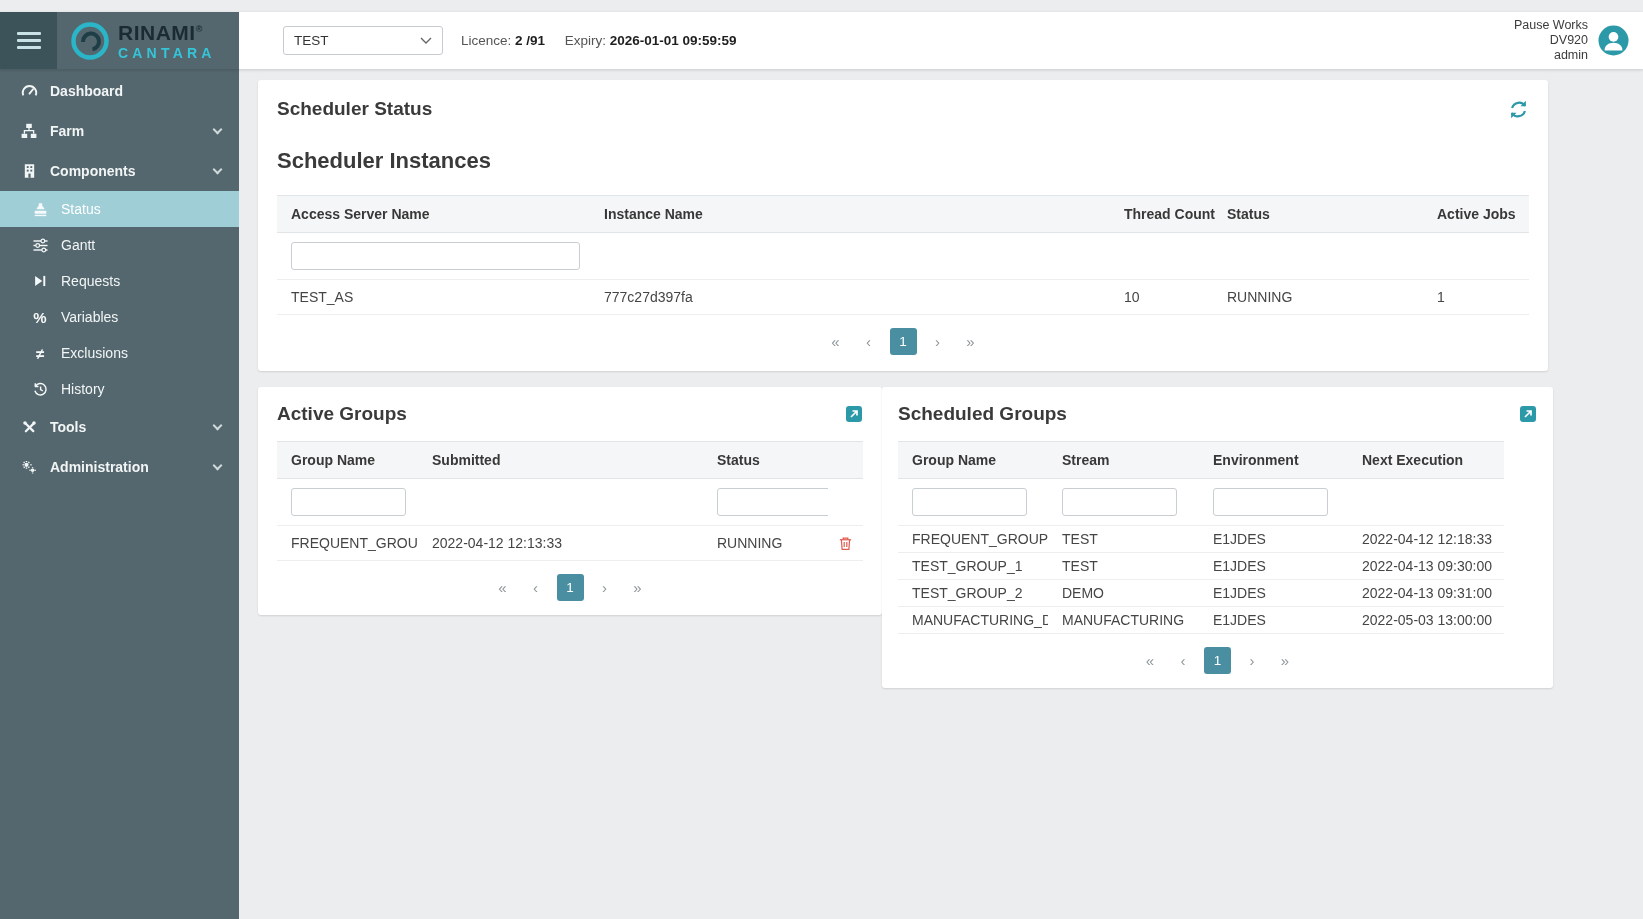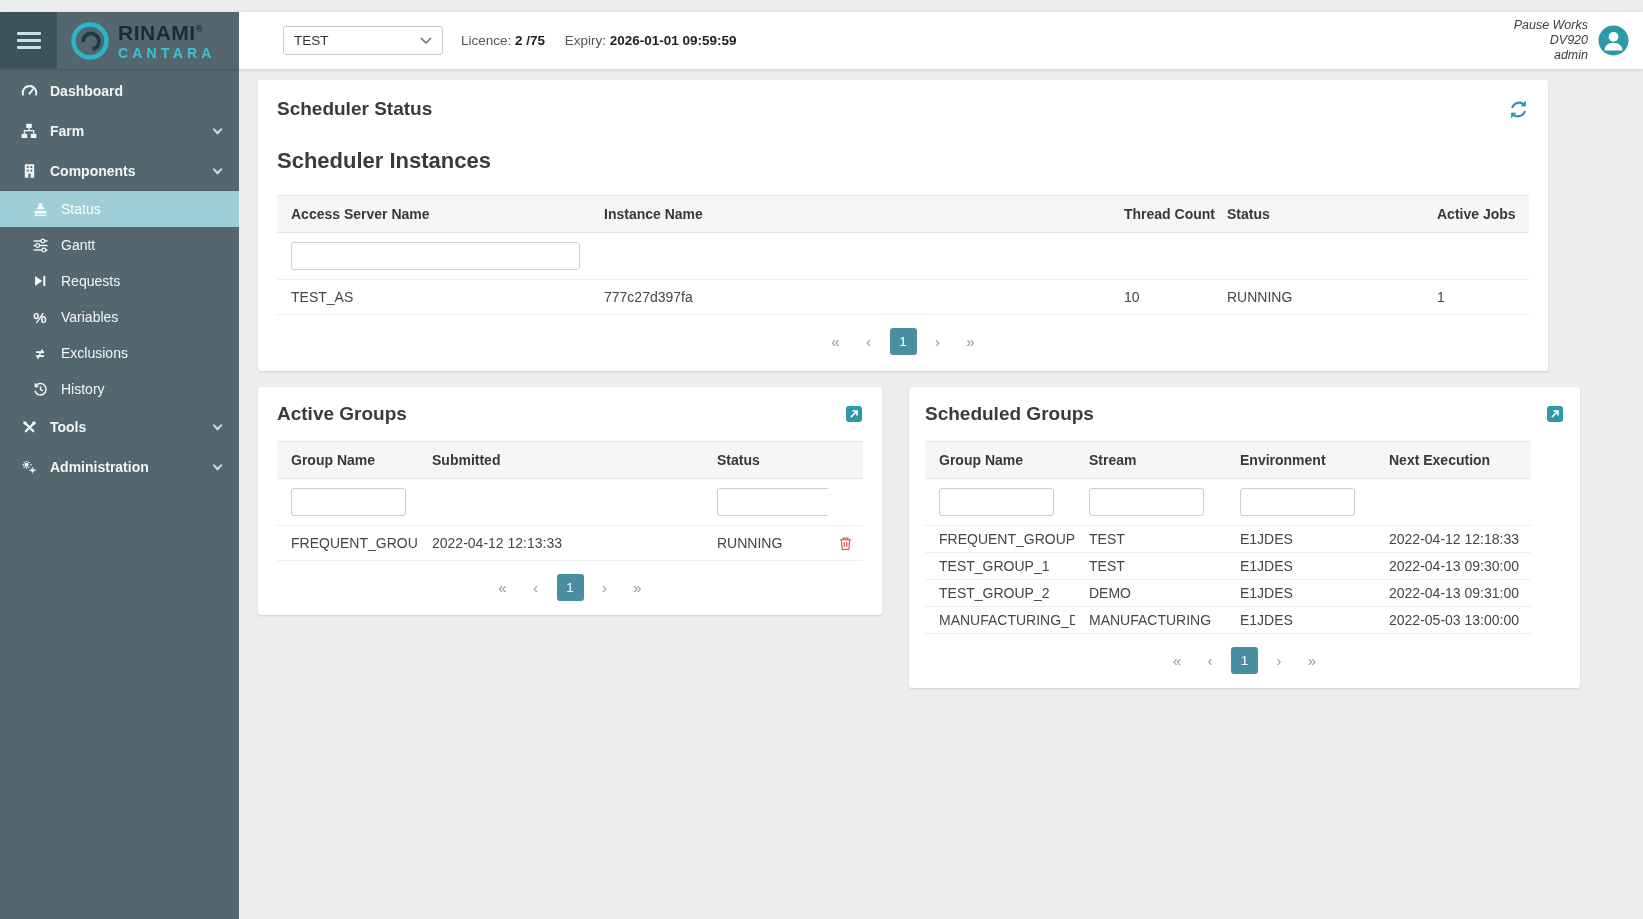--- a/index.html
+++ b/index.html
@@ -39,21 +39,21 @@
   .topbar-main { flex: 1; display: flex; align-items: center; padding-left: 44px; }
   .env-select {
     width: 160px; height: 29px; border: 1px solid #c6cbd0; border-radius: 3px; background: #fff;
     display: flex; align-items: center; justify-content: space-between; padding: 0 10px;
     font-size: 13.5px; color: #333; cursor: pointer;
   }
   .licence-info { margin-left: 18px; font-size: 13.5px; color: #555; }
   .licence-info b { color: #1e1e1e; font-weight: bold; }
   .licence-info .sp { display: inline-block; width: 12px; }
 
-  .topbar-right { margin-left: auto; display: flex; align-items: center; gap: 10px; padding-right: 14px; font-style: italic; }
+  .topbar-right { margin-left: auto; display: flex; align-items: center; gap: 10px; padding-right: 14px; }
   .user-meta { text-align: right; font-size: 12.5px; color: #3c3c3c; line-height: 15px; }
   .user-meta .link-row { cursor: pointer; }
   .avatar { width: 31px; height: 31px; cursor: pointer; color: var(--accent-teal, #2b99a8); }
 
   
   .sidebar {
     position: absolute; top: 57px; left: 0; width: 239px; height: 862px;
     background: var(--sidebar-bg, #54676e); padding-top: 14px; z-index: 10;
   }
   .nav-item {
@@ -71,21 +71,21 @@
   .chev {
     width: 7px; height: 7px; border-right: 2px solid #cfd9db; border-bottom: 2px solid #cfd9db;
     transform: rotate(45deg); margin-left: auto; margin-top: -4px; flex: none;
   }
   .chev.up { transform: rotate(225deg); margin-top: 4px; }
 
   
   .main { position: absolute; left: 239px; top: 57px; width: 1404px; height: 862px; padding: 23px 0 0 19px; }
   .card { background: #fff; border-radius: 3px; box-shadow: 0 1px 2px rgba(0,0,0,.12); }
   .card-status { width: 1290px; padding: 18px 19px 6px; }
-  .row-cards { display: flex; gap: 27px; margin-top: 16px; align-items: flex-start; }
+  .row-cards { display: flex; margin-top: 16px; align-items: flex-start; }
   .card-active { width: 624px; padding: 16px 19px 4px; }
   .card-scheduled { width: 671px; padding: 16px 16px 4px; }
 
   .card-head { display: flex; align-items: center; justify-content: space-between; }
   .card-title { font-size: 19px; font-weight: bold; color: #3a3a3a; }
   .icon-btn { cursor: pointer; display: flex; align-items: center; color: var(--accent-teal, #2b99a8); }
   .section-title { font-size: 22px; font-weight: bold; color: #3a3a3a; margin: 28px 0 14px; }
   .card-active .tbl, .card-scheduled .tbl { margin-top: 16px; }
 
   
@@ -147,21 +147,21 @@
 
   <div class="topbar-main">
     <div class="env-select">
       <span>TEST</span>
       <svg width="12" height="8" viewBox="0 0 12 8">
           <path d="M1 1l5 5 5-5" stroke="#666" stroke-width="1.4" fill="none"></path>
         </svg>
     </div>
     <div class="licence-info">
       <span>Licence:</span>
-      <b>2 /75</b>
+      <b>2 /91</b>
       <span class="sp"></span>
       <span>Expiry:</span>
       <b>2026-01-01 09:59:59</b>
     </div>
 
     <div class="topbar-right">
       <div class="user-meta">
         <div class="link-row">Pause Works</div>
         <div>DV920</div>
         <div>admin</div>

